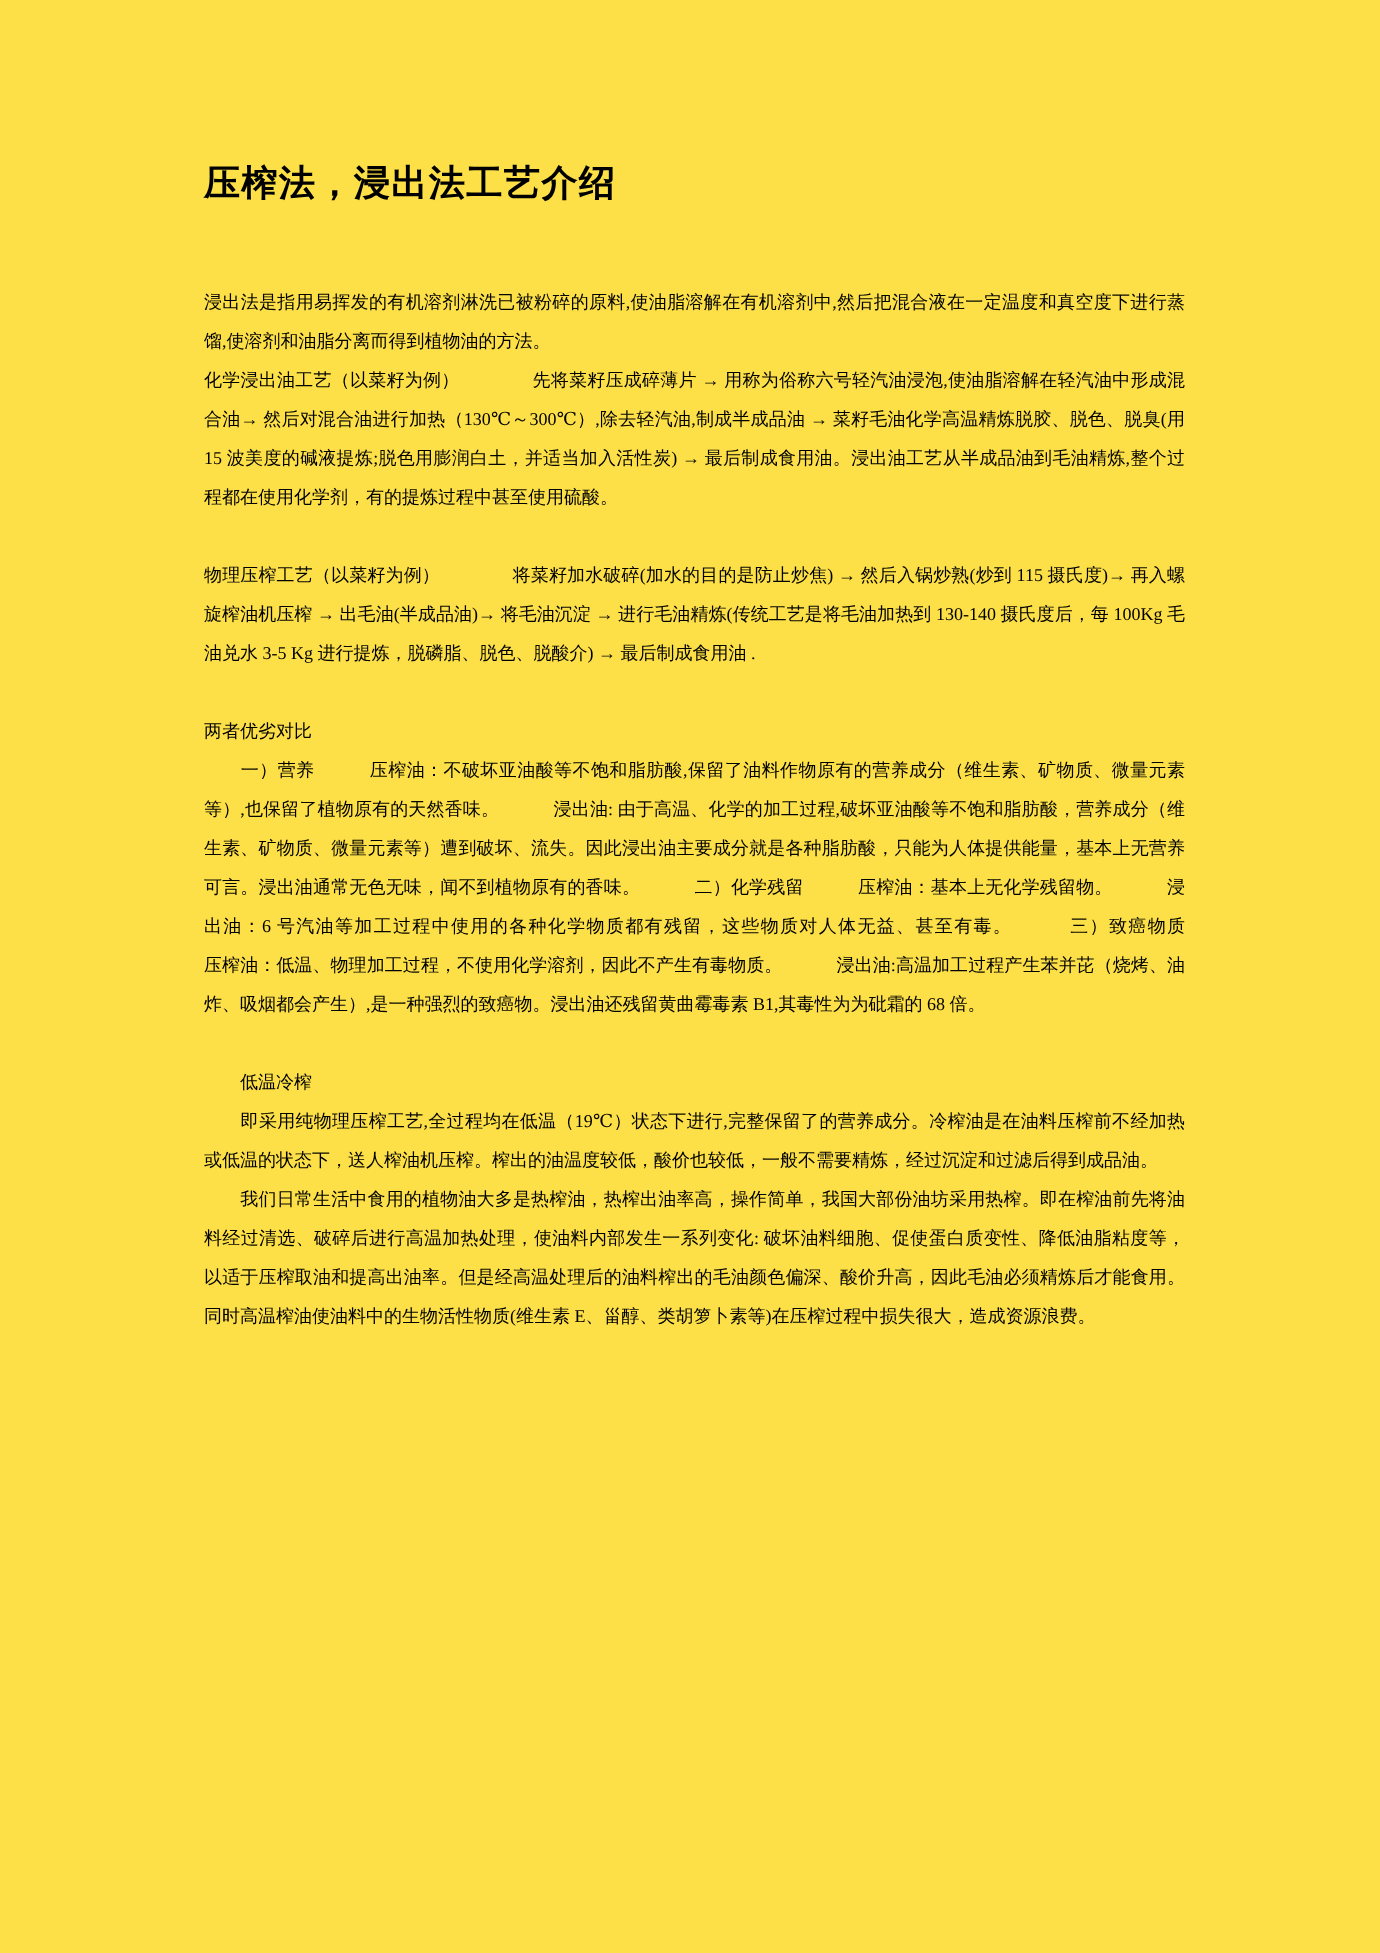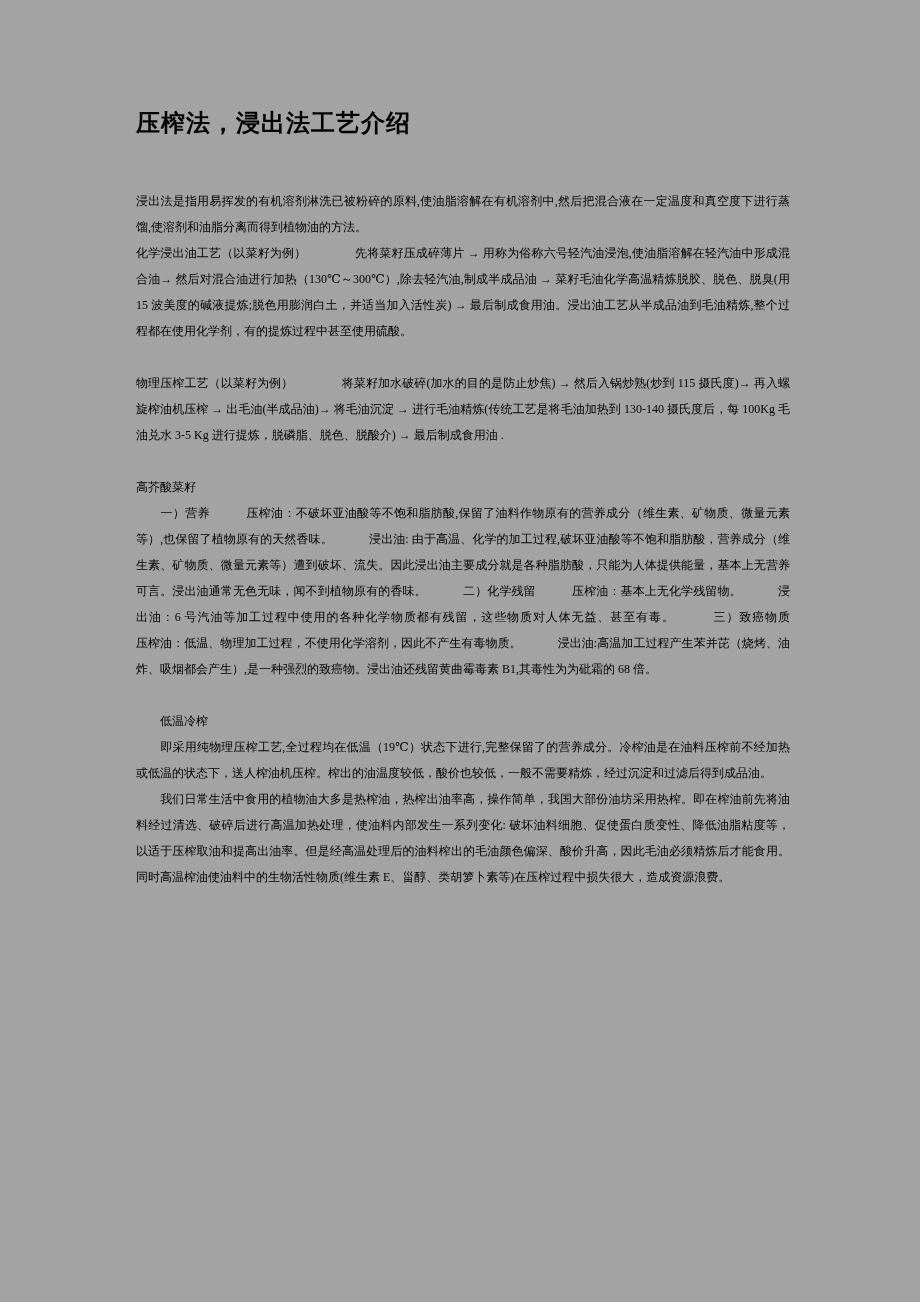--- a/index.html
+++ b/index.html
@@ -6,21 +6,21 @@
   html, body {
     margin: 0;
     padding: 0;
     background: #ffffff;
   }
   .page {
     position: relative;
     width: 920px;
     height: 1302px;
     margin: 0 auto;
-    background: #a3a3a3;
+    background: #fde047;
     color: #000000;
     padding: 106px 130px 40px 136px;
     overflow: hidden;
     font-family: "Liberation Serif", "DejaVu Serif", serif;
   }
   .doc-title {
     font-size: 24px;
     line-height: 34px;
     font-weight: bold;
     margin: 0 0 48px 0;
@@ -48,21 +48,21 @@
   <p class="para">浸出法是指用易挥发的有机溶剂淋洗已被粉碎的原料,使油脂溶解在有机溶剂中,然后把混合液在一定温度和真空度下进行蒸馏,使溶剂和油脂分离而得到植物油的方法。</p>
 
   <p class="para">化学浸出油工艺（以菜籽为例）　　　　先将菜籽压成碎薄片 → 用称为俗称六号轻汽油浸泡,使油脂溶解在轻汽油中形成混合油→ 然后对混合油进行加热（130℃～300℃）,除去轻汽油,制成半成品油 → 菜籽毛油化学高温精炼脱胶、脱色、脱臭(用 15 波美度的碱液提炼;脱色用膨润白土，并适当加入活性炭) → 最后制成食用油。浸出油工艺从半成品油到毛油精炼,整个过程都在使用化学剂，有的提炼过程中甚至使用硫酸。</p>
 
   <div class="blank-line"></div>
 
   <p class="para">物理压榨工艺（以菜籽为例）　　　　将菜籽加水破碎(加水的目的是防止炒焦) → 然后入锅炒熟(炒到 115 摄氏度)→ 再入螺旋榨油机压榨 → 出毛油(半成品油)→ 将毛油沉淀 → 进行毛油精炼(传统工艺是将毛油加热到 130-140 摄氏度后，每 100Kg 毛油兑水 3-5 Kg 进行提炼，脱磷脂、脱色、脱酸介) → 最后制成食用油 .</p>
 
   <div class="blank-line"></div>
 
-  <p class="para">高芥酸菜籽</p>
+  <p class="para">两者优劣对比</p>
 
   <p class="para">　　一）营养　　　压榨油：不破坏亚油酸等不饱和脂肪酸,保留了油料作物原有的营养成分（维生素、矿物质、微量元素等）,也保留了植物原有的天然香味。　　　浸出油: 由于高温、化学的加工过程,破坏亚油酸等不饱和脂肪酸，营养成分（维生素、矿物质、微量元素等）遭到破坏、流失。因此浸出油主要成分就是各种脂肪酸，只能为人体提供能量，基本上无营养可言。浸出油通常无色无味，闻不到植物原有的香味。　　　二）化学残留　　　压榨油：基本上无化学残留物。　　　浸出油：6 号汽油等加工过程中使用的各种化学物质都有残留，这些物质对人体无益、甚至有毒。　　　三）致癌物质　　　压榨油：低温、物理加工过程，不使用化学溶剂，因此不产生有毒物质。　　　浸出油:高温加工过程产生苯并芘（烧烤、油炸、吸烟都会产生）,是一种强烈的致癌物。浸出油还残留黄曲霉毒素 B1,其毒性为为砒霜的 68 倍。</p>
 
   <div class="blank-line"></div>
 
   <p class="para">　　低温冷榨</p>
 
   <p class="para">　　即采用纯物理压榨工艺,全过程均在低温（19℃）状态下进行,完整保留了的营养成分。冷榨油是在油料压榨前不经加热或低温的状态下，送人榨油机压榨。榨出的油温度较低，酸价也较低，一般不需要精炼，经过沉淀和过滤后得到成品油。</p>
 
   <p class="para">　　我们日常生活中食用的植物油大多是热榨油，热榨出油率高，操作简单，我国大部份油坊采用热榨。即在榨油前先将油料经过清选、破碎后进行高温加热处理，使油料内部发生一系列变化: 破坏油料细胞、促使蛋白质变性、降低油脂粘度等，以适于压榨取油和提高出油率。但是经高温处理后的油料榨出的毛油颜色偏深、酸价升高，因此毛油必须精炼后才能食用。同时高温榨油使油料中的生物活性物质(维生素 E、甾醇、类胡箩卜素等)在压榨过程中损失很大，造成资源浪费。</p>

